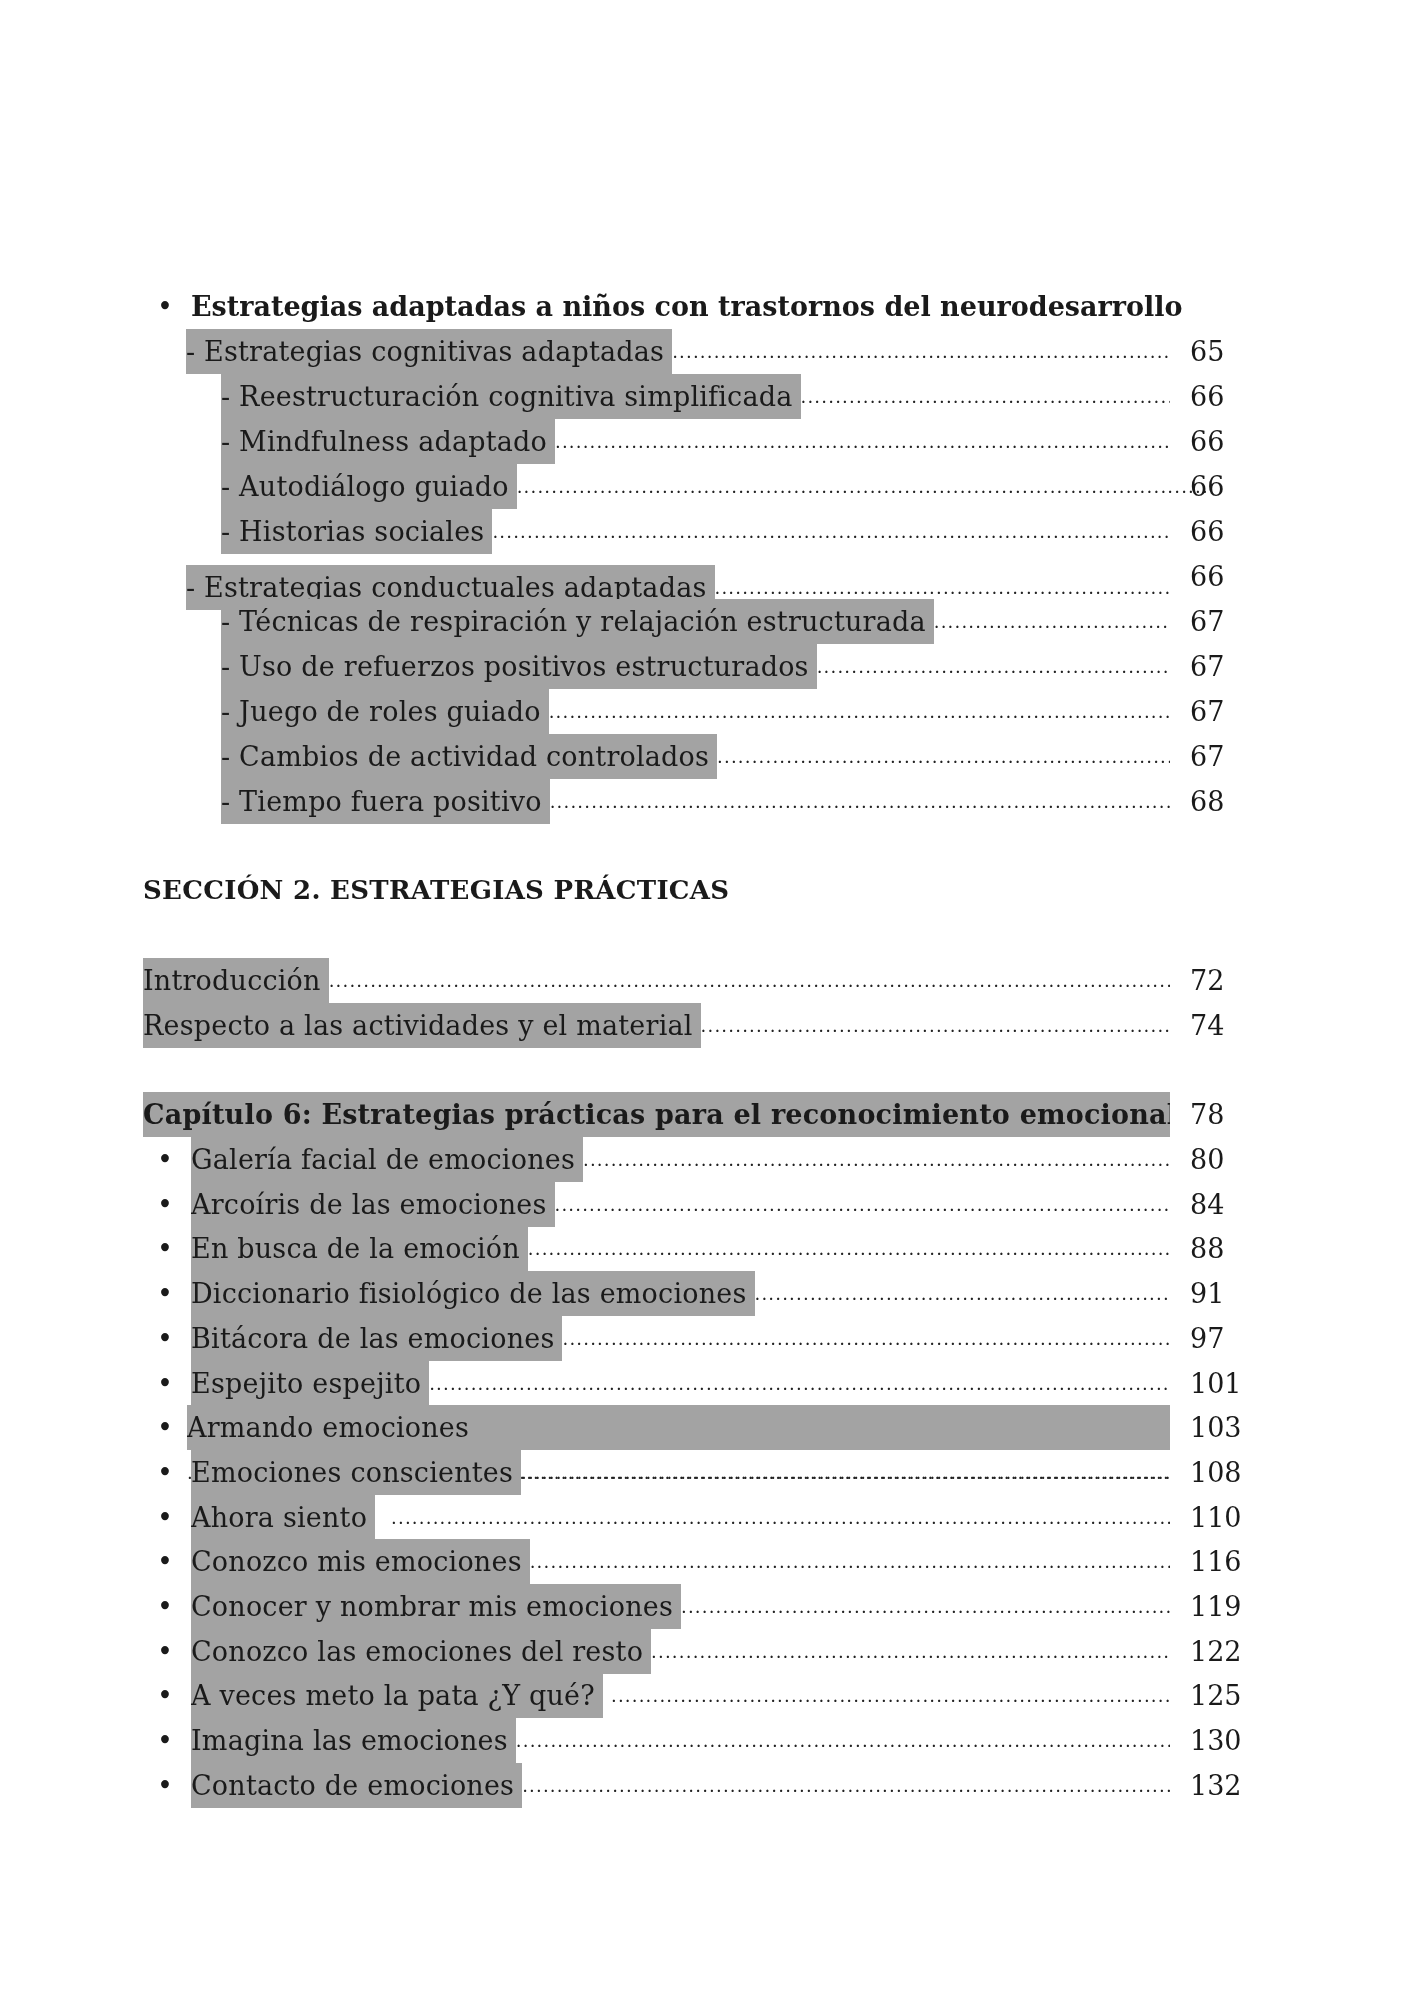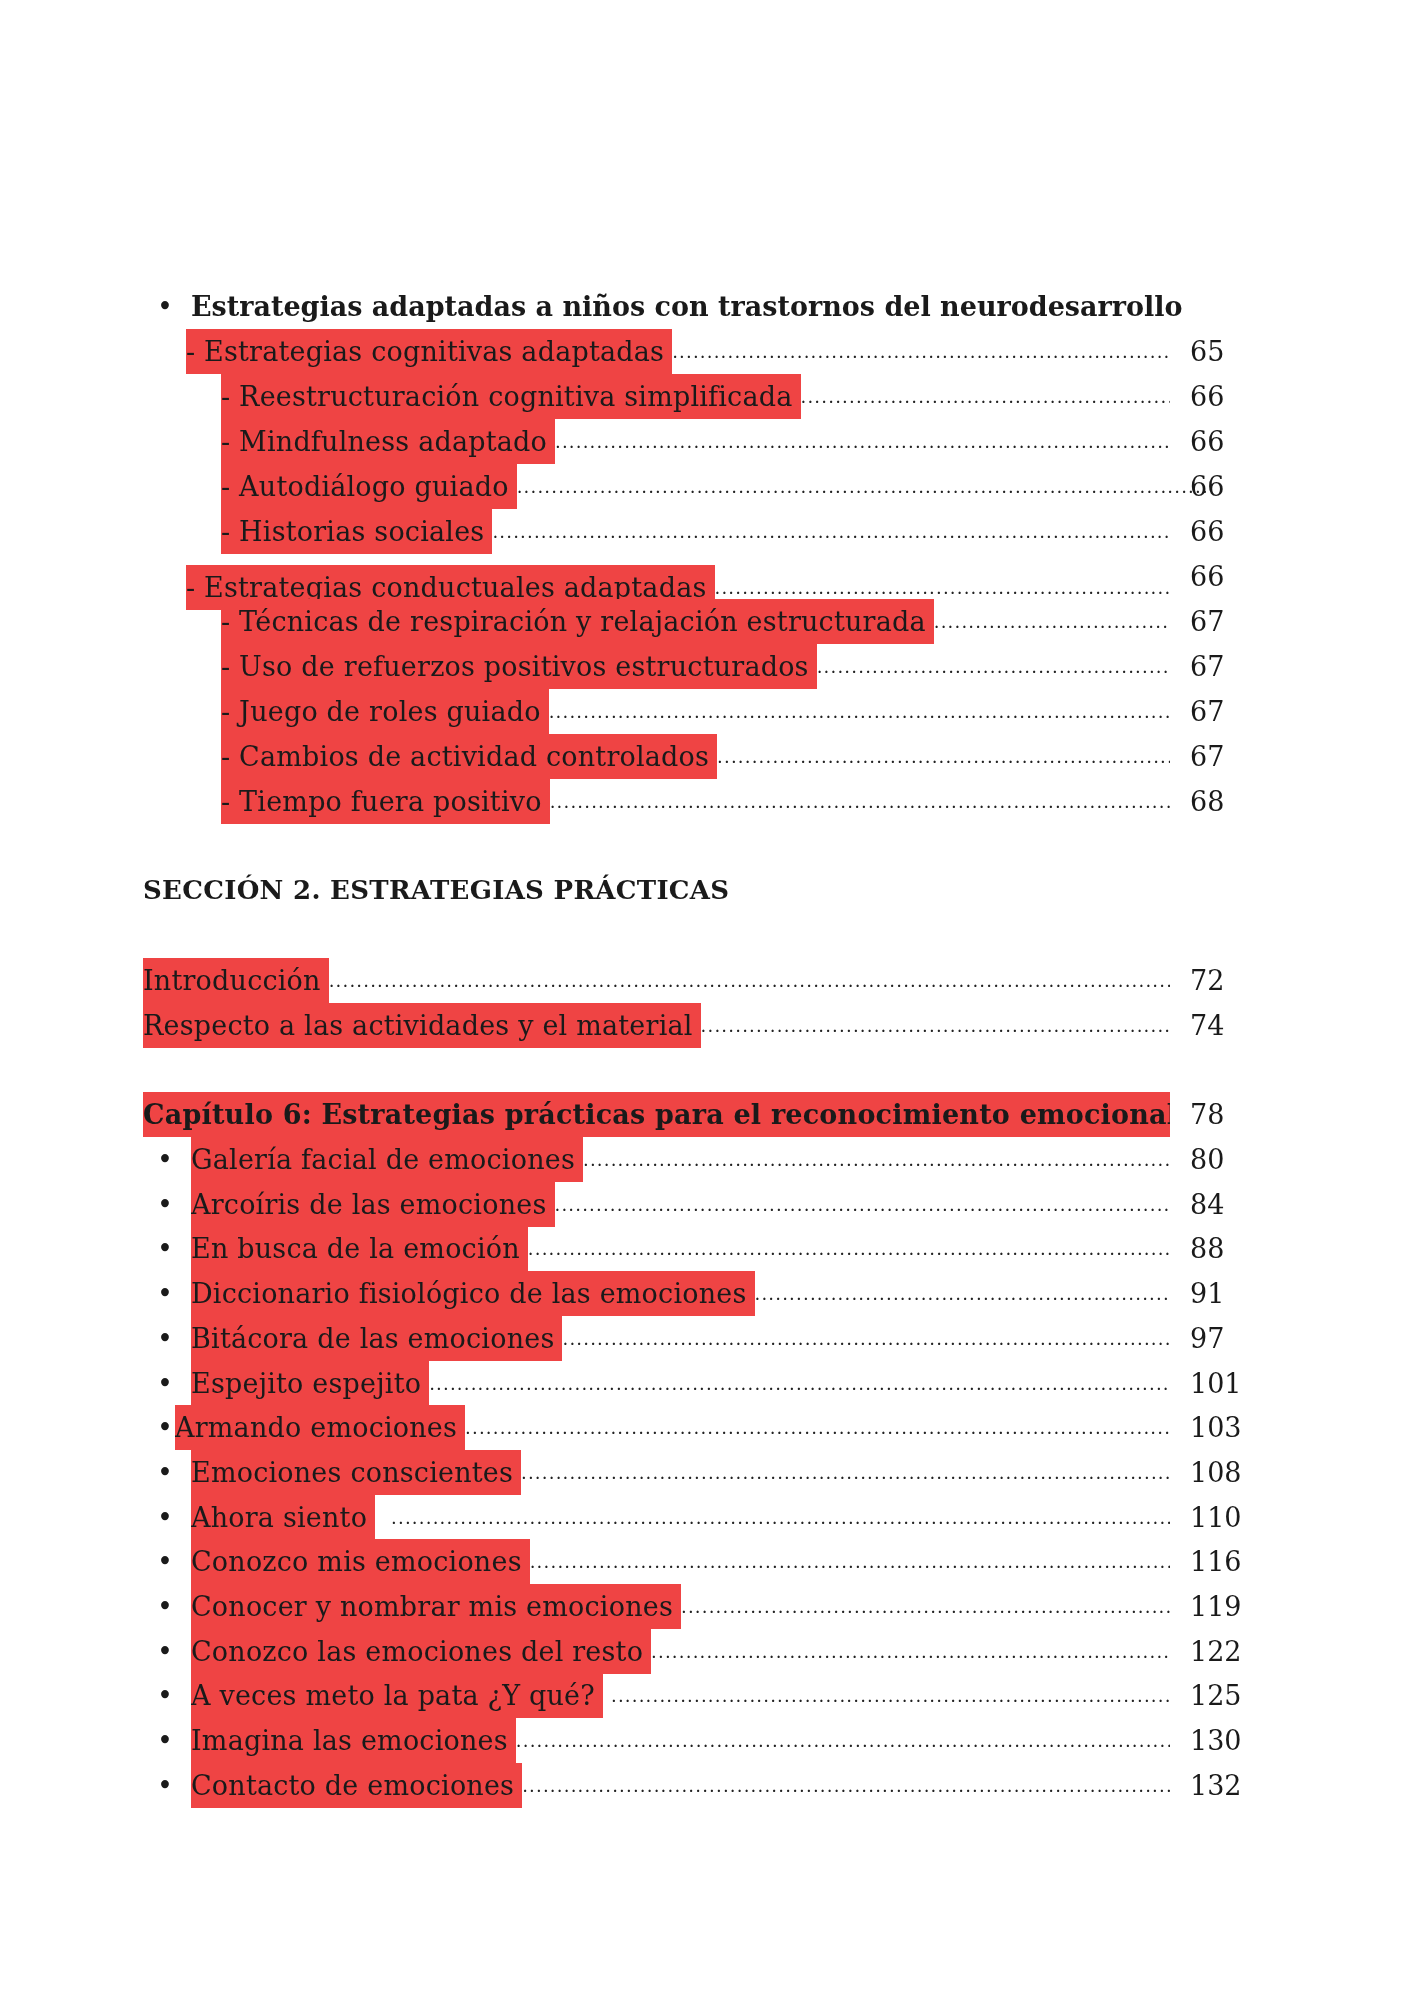--- a/index.html
+++ b/index.html
@@ -2,21 +2,21 @@
 <html><head>
 <meta charset="utf-8">
 <style>
   html, body { margin: 0; padding: 0; background: #ffffff; }
   body { width: 1414px; height: 2000px; position: relative; overflow: hidden;
          font-family: "DejaVu Serif", "Liberation Serif", serif; color: #1a1a1a; }
   .page { position: absolute; left: 0; top: 0; width: 1414px; height: 2000px; }
   .row { position: absolute; left: 0; width: 1414px; height: 45px; font-size: 27px; line-height: 45px; white-space: nowrap; }
   .row .bullet { position: absolute; width: 20px; text-align: center; }
   .row .label-wrap { position: absolute; right: 244px; display: flex; overflow: hidden; }
-  .row .label { flex: 0 0 auto; padding-right: 8px; background: #ef4444; letter-spacing: 0.2px; }
+  .row .label { flex: 0 0 auto; padding-right: 8px; background: #a3a3a3; letter-spacing: 0.2px; }
   .row .dots { flex: 1 1 auto; overflow: hidden; font-size: 18px; letter-spacing: 1.2px; color: #222; }
   .row .page-num { position: absolute; left: 1190px; }
   .bold { font-weight: bold; }
   .heading { position: absolute; left: 143px; font-size: 26px; font-weight: bold; letter-spacing: 0.3px; line-height: 45px; }
 </style>
 </head>
 <body>
 
 <div class="page">
 
@@ -172,21 +172,21 @@
       <div class="row" style="top: 1360.5px;">
         <span class="bullet" style="left:155px;">•</span>
         <div class="label-wrap" style="left:191px;">
           <span class="label">Espejito espejito</span>
           <span class="dots">................................................................................................................................................................................................................</span>
         </div>
         <span class="page-num">101</span>
       </div>
       <div class="row" style="top: 1405.2px;">
         <span class="bullet" style="left:155px;">•</span>
-        <div class="label-wrap" style="left:175px;">
+        <div class="label-wrap" style="left:187px;flex-direction:column;">
           <span class="label">Armando emociones</span>
           <span class="dots">................................................................................................................................................................................................................</span>
         </div>
         <span class="page-num">103</span>
       </div>
       <div class="row" style="top: 1449.9px;">
         <span class="bullet" style="left:155px;">•</span>
         <div class="label-wrap" style="left:191px;">
           <span class="label">Emociones conscientes</span>
           <span class="dots">................................................................................................................................................................................................................</span>

